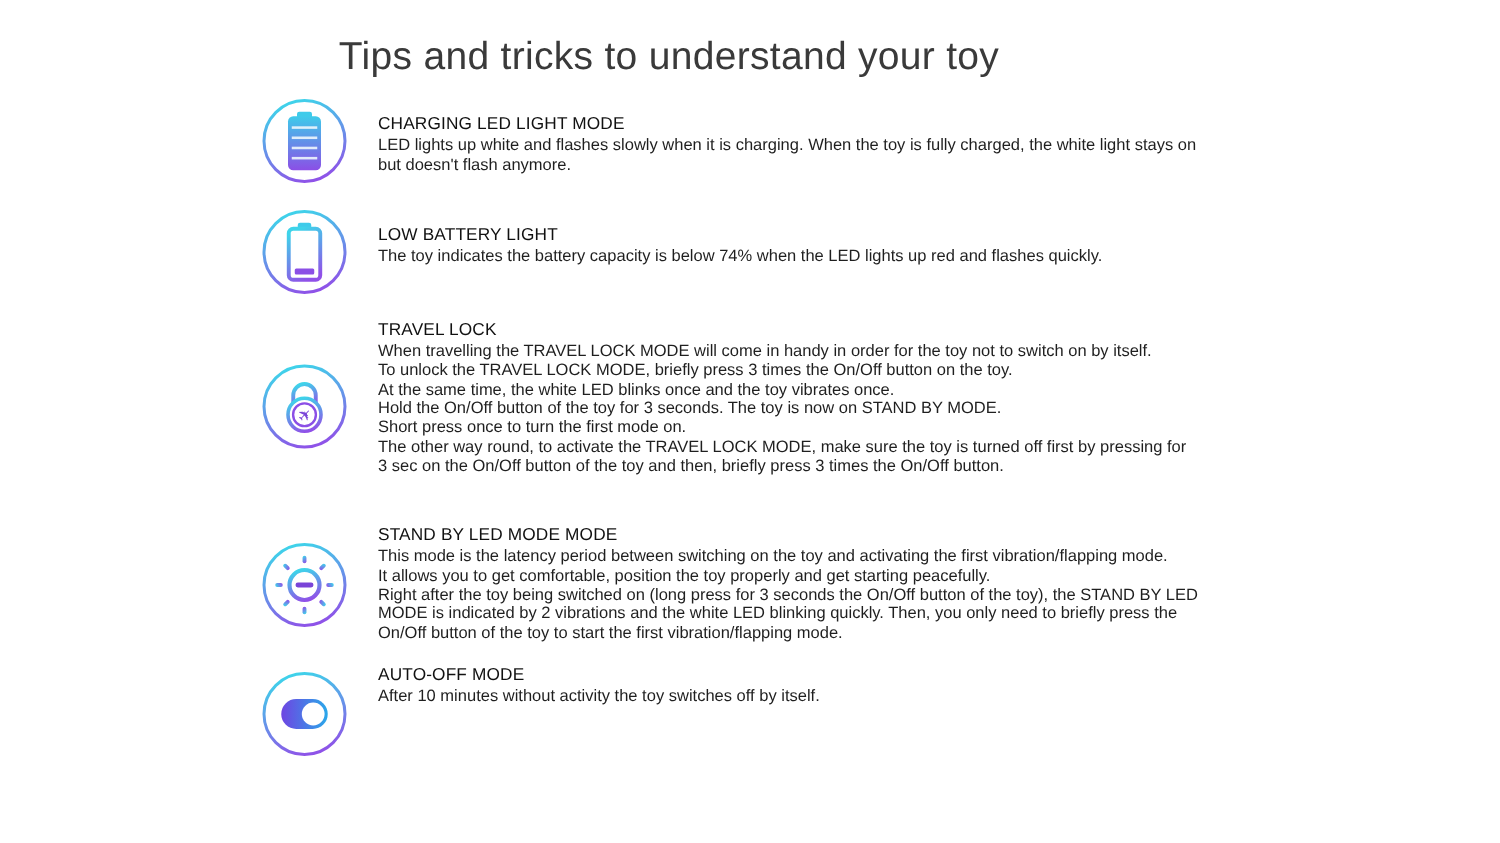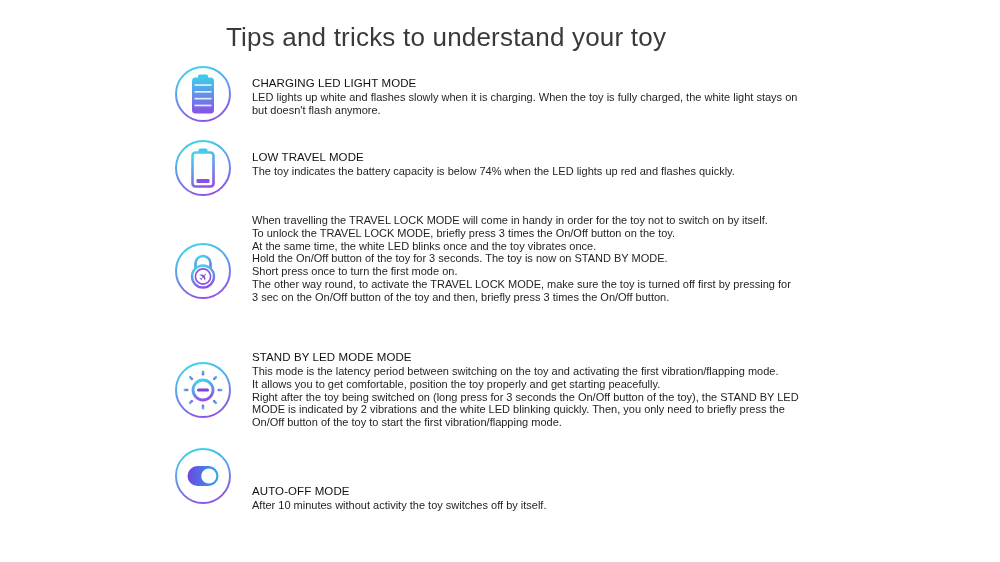--- a/index.html
+++ b/index.html
@@ -42,21 +42,21 @@
   
   .icon-charging { top: 65px; }
   .text-charging { top: 77px; }
   .icon-lowbatt  { top: 139px; }
   .text-lowbatt  { top: 151px; }
   .icon-travel   { top: 242px; }
   .text-travel   { top: 214px; }
   .icon-standby  { top: 361px; }
   .text-standby  { top: 351px; }
   .icon-autooff  { top: 447px; }
-  .text-autooff  { top: 485px; }
+  .text-autooff  { top: 444px; }
 </style>
 </head>
 <body>
 
 <div id="frame">
 
   <div class="page-title">Tips and tricks to understand your toy</div>
 
   <div class="icon-wrap icon-charging">
     <svg width="58" height="58" viewBox="0 0 58 58">
@@ -95,40 +95,41 @@
             <stop offset="1" stop-color="#9050e8"></stop>
         </linearGradient>
       </defs>
       <circle cx="29" cy="29" r="27" fill="none" stroke="url(#g2s)" stroke-width="2"></circle>
       <rect x="24.5" y="9.5" width="9" height="4.5" rx="1.5" fill="#3ecbea"></rect>
       <rect x="18.5" y="13.5" width="21" height="34" rx="3" fill="none" stroke="url(#g2s)" stroke-width="2.6"></rect>
       <rect x="22.5" y="40" width="13" height="4" rx="1" fill="#8b4fe6"></rect>
     </svg>
   </div>
   <div class="text-block text-lowbatt">
-    <p class="sec-heading">LOW TRAVEL MODE</p>
+    <p class="sec-heading">LOW BATTERY LIGHT</p>
     <p class="sec-body">The toy indicates the battery capacity is below 74% when the LED lights up red and flashes quickly.</p>
   </div>
 
   <div class="icon-wrap icon-travel">
     <svg width="58" height="58" viewBox="0 0 58 58">
       <defs>
         <linearGradient id="g3s" x1="35%" y1="0%" x2="65%" y2="100%">
           <stop offset="0" stop-color="#3ed4ea"></stop>
             <stop offset="1" stop-color="#9050e8"></stop>
         </linearGradient>
       </defs>
       <circle cx="29" cy="29" r="27" fill="none" stroke="url(#g3s)" stroke-width="2"></circle>
       <path d="M21.5 29 v-7.5 a7.5 7.5 0 0 1 15 0 V29" fill="none" stroke="url(#g3s)" stroke-width="2.6" stroke-linecap="round"></path>
       <circle cx="29" cy="34.5" r="11" fill="#ffffff" stroke="url(#g3s)" stroke-width="2.4"></circle>
       <circle cx="29" cy="34.5" r="7.6" fill="none" stroke="#8b4fe6" stroke-width="1.6"></circle>
       <text x="29" y="38.6" font-size="11" text-anchor="middle" fill="#7a44d8" transform="rotate(-45 29 34.5)" font-family="DejaVu Sans, sans-serif">✈</text>
     </svg>
   </div>
   <div class="text-block text-travel">
+    <p class="sec-heading">TRAVEL LOCK</p>
     <p class="sec-body">When travelling the TRAVEL LOCK MODE will come in handy in order for the toy not to switch on by itself.
 To unlock the TRAVEL LOCK MODE, briefly press 3 times the On/Off button on the toy.
 At the same time, the white LED blinks once and the toy vibrates once.
 Hold the On/Off button of the toy for 3 seconds. The toy is now on STAND BY MODE.
 Short press once to turn the first mode on.
 The other way round, to activate the TRAVEL LOCK MODE, make sure the toy is turned off first by pressing for
 3 sec on the On/Off button of the toy and then, briefly press 3 times the On/Off button.</p>
   </div>
 
   <div class="icon-wrap icon-standby">

